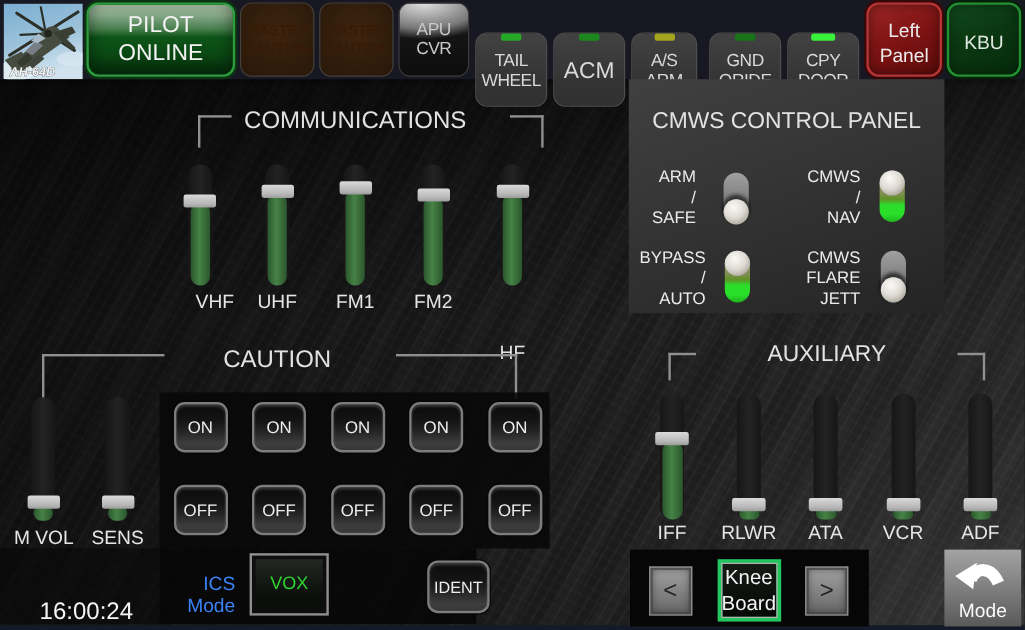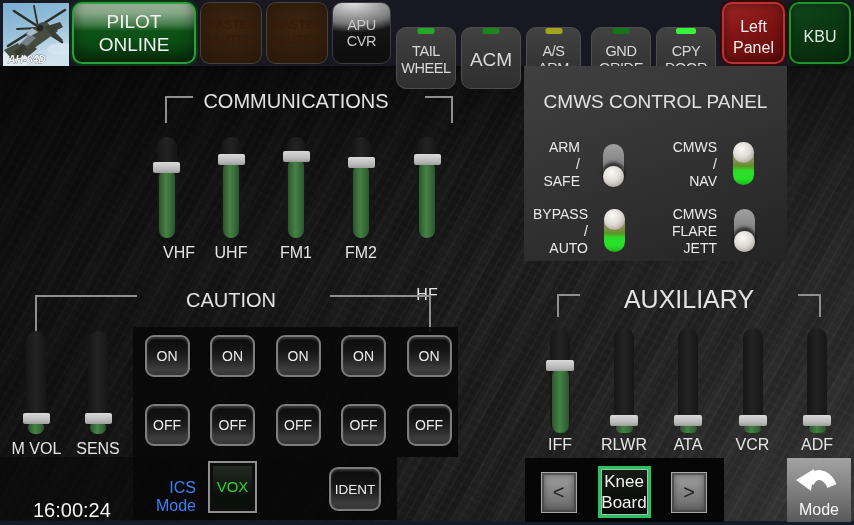--- a/index.html
+++ b/index.html
@@ -205,28 +205,28 @@
 <div class="key" style="left:275.5px;top:335px;width:45px;height:42px;font-size:14px;">ON</div>
 <div class="key" style="left:341px;top:335px;width:45px;height:42px;font-size:14px;">ON</div>
 <div class="key" style="left:406.5px;top:335px;width:45px;height:42px;font-size:14px;">ON</div>
 <div class="key" style="left:144.5px;top:404px;width:45px;height:42px;font-size:14px;">OFF</div>
 <div class="key" style="left:210px;top:404px;width:45px;height:42px;font-size:14px;">OFF</div>
 <div class="key" style="left:275.5px;top:404px;width:45px;height:42px;font-size:14px;">OFF</div>
 <div class="key" style="left:341px;top:404px;width:45px;height:42px;font-size:14px;">OFF</div>
 <div class="key" style="left:406.5px;top:404px;width:45px;height:42px;font-size:14px;">OFF</div>
 
 <div class="abs" style="left:96px;top:479px;width:100px;color:#3b82f6;font-size:16px;line-height:18px;text-align:right;">ICS<br>Mode</div>
-<div class="abs" style="left:208px;top:460.5px;width:49px;height:52px;box-sizing:border-box;border:2px solid #8f8f8f;
+<div class="abs" style="left:208px;top:460.5px;width:66px;height:52px;box-sizing:border-box;border:2px solid #8f8f8f;
      background:linear-gradient(180deg,#262b26,#0b0f0b 70%);box-shadow:inset 0 0 0 3px #0e0e0e;
      display:flex;align-items:center;justify-content:center;color:#2ed52e;font-size:15px;">VOX</div>
-<div class="key" style="left:329px;top:467px;width:52px;height:44px;font-size:13.5px;">IDENT</div>
+<div class="key" style="left:356px;top:467px;width:52px;height:44px;font-size:13.5px;">IDENT</div>
 
 <div class="abs" style="left:33px;top:499px;color:#f5f5f5;font-size:20px;">16:00:24</div>
 
-<div class="abs sect" style="left:554px;top:285px;width:270px;font-size:25px;">AUXILIARY</div>
+<div class="abs sect" style="left:554px;top:285px;width:270px;font-size:19px;">AUXILIARY</div>
 <div class="abs brk" style="left:557px;top:294px;width:21px;height:21px;border-top-width:2px;border-left-width:2px;"></div>
 <div class="abs brk" style="left:798px;top:294px;width:21px;height:21px;border-top-width:2px;border-right-width:2px;"></div>
 
 <div class="track" style="left:550px;top:328px;height:105px;width:20px;"></div>
 <div class="green" style="left:551.5px;top:368px;height:65px;width:17px;"></div>
 <div class="thumb" style="left:546px;top:360px;width:28px;"></div>
 <div class="slbl" style="left:525px;top:436px;">IFF</div>
 
 <div class="track" style="left:614px;top:328px;height:105px;width:20px;"></div>
 <div class="green" style="left:615.5px;top:423px;height:10px;width:17px;"></div>

